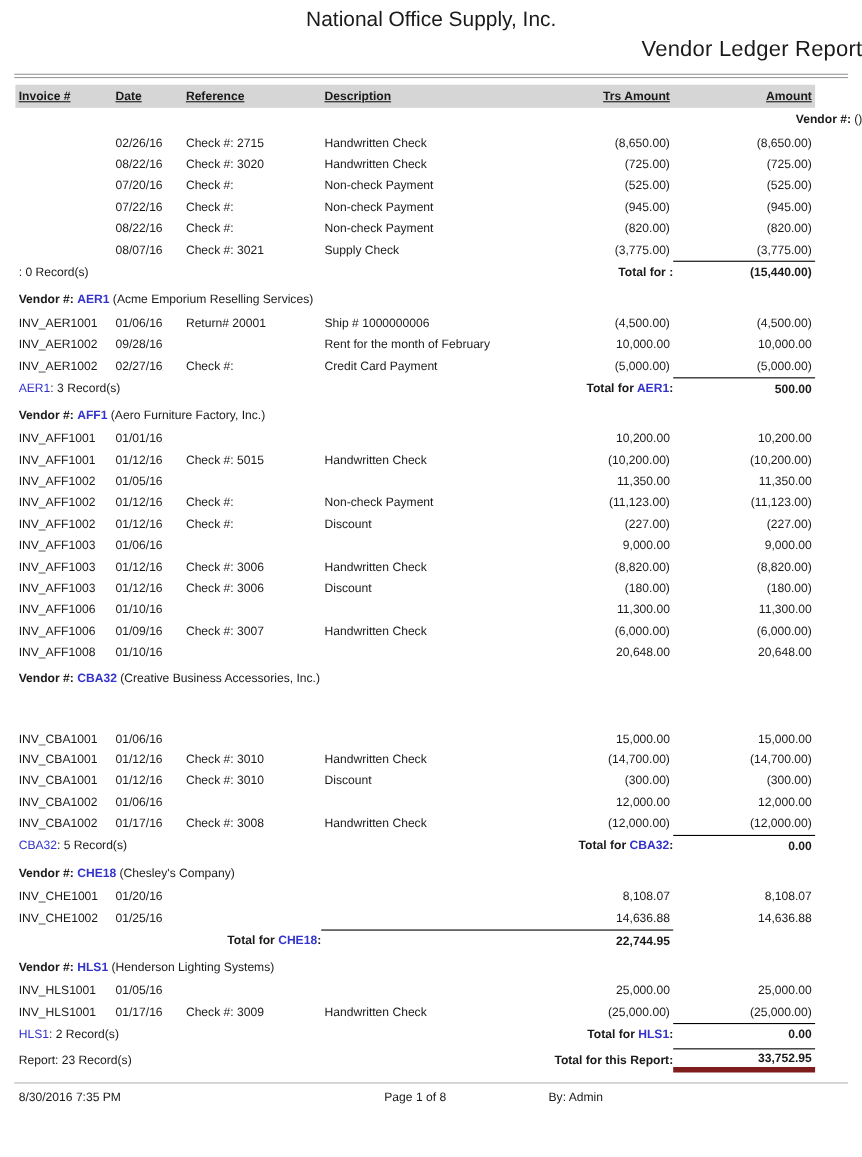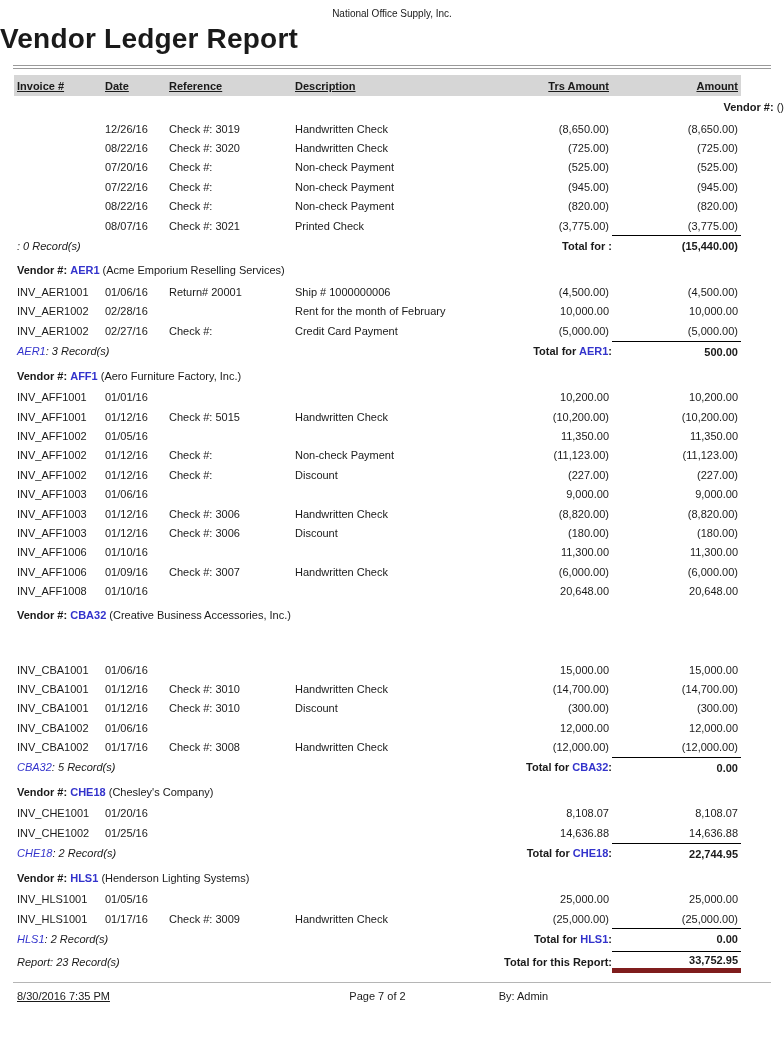--- a/index.html
+++ b/index.html
@@ -1,50 +1,50 @@
 <!DOCTYPE html>
 <html><head>
 <meta charset="utf-8">
 <style>
   * { margin:0; padding:0; box-sizing:border-box; }
   html,body { background:#ffffff; }
   body {
     width:784px; height:1052px; position:relative; overflow:hidden;
     font-family:"Liberation Sans", sans-serif; color:#1a1a1a; font-size:11px;
   }
-  .company { text-align:center; margin-top:8px; font-size:10px; }
-  .title   { text-align:left; margin-top:4px; font-size:28px; font-weight:700; letter-spacing:0.2px; }
+  .company { text-align:center; margin-top:8px; font-size:19px; }
+  .title   { text-align:right; margin-top:4px; font-size:20px; font-weight:400; letter-spacing:0.2px; }
   .double-rule { margin:10px 13px 0 13px; height:4px;
     border-top:1px solid var(--rule,#9a9a9a); border-bottom:1px solid var(--rule,#9a9a9a); }
   .grid6 { display:grid; grid-template-columns:88px 64px 126px 202px 118px 129px; align-items:center; }
   .col-header { margin:6px 0 0 14px; width:727px; height:21px;
     background:var(--band,#d6d6d6); font-weight:bold; }
   .col-header span { text-decoration:underline; }
   .cell-l { padding-left:3px; text-align:left; overflow:hidden; white-space:nowrap; }
   .cell-r { padding-right:3px; text-align:right; white-space:nowrap; }
   .vendor-header { margin:7px 0 0 17px; line-height:15px; }
   .section.first .vendor-header { margin-top:4px;text-align:right; }
   .vendor-prefix { font-weight:bold; }
   .vendor-code { color:var(--accent,#3333cc); font-weight:bold; }
   .rows { margin:4px 0 0 14px; width:727px; }
   .section.gap .rows { margin-top:37px; }
   .row { height:19.4px; }
   .total-row { margin-left:14px; width:727px; height:21px;
     display:grid; grid-template-columns:278px 320px 129px; align-items:center; }
-  .records { font-style:italic; padding-left:3px; white-space:nowrap; }
+  .records { padding-left:3px; white-space:nowrap; }
   .records .vendor-code { font-weight:normal; }
   .total-label { font-weight:bold; text-align:right; white-space:nowrap; }
   .total-amount { font-weight:bold; text-align:right; padding-right:3px;
     border-top:1px solid #000; height:100%; display:flex; align-items:center; justify-content:flex-end; }
   .report-total { margin-top:2px; height:22px; }
   .report-total .total-amount { border-bottom:5px solid #7f1d1d; }
   .footer-rule { margin:9px 13px 0 13px; border-top:1px solid #b5b5b5; }
   .footer { margin:7px 0 0 14px; width:727px; display:grid;
     grid-template-columns:1fr 1fr 1fr; align-items:center; }
-  .footer .f-left   { text-align:left; padding-left:3px;text-decoration:underline; }
+  .footer .f-left   { text-align:left; padding-left:3px; }
   .footer .f-center { text-align:center; }
   .footer .f-right  { text-align:left; padding-right:3px; }
 </style>
 </head>
 <body style="--accent: #3333CC; --band: #D6D6D6; --rule: #9A9A9A;">
 
 <div class="page">
   <div class="company">National Office Supply, Inc.</div>
   <div class="title">Vendor Ledger Report</div>
   <div class="double-rule"></div>
@@ -57,22 +57,22 @@
     <span class="cell-r">Trs Amount</span>
     <span class="cell-r">Amount</span>
   </div>
 
   <div>
       <div class="section first">
         <div class="vendor-header"><span class="vendor-prefix">Vendor #:</span> <span class="vendor-code"></span> <span class="vendor-name">()</span></div>
         <div class="rows">
           <div class="row grid6">
             <span class="cell-l"></span>
-            <span class="cell-l">12/26/16</span>
-            <span class="cell-l">Check #: 3019</span>
+            <span class="cell-l">02/26/16</span>
+            <span class="cell-l">Check #: 2715</span>
             <span class="cell-l">Handwritten Check</span>
             <span class="cell-r">(8,650.00)</span>
             <span class="cell-r">(8,650.00)</span>
           </div>
           <div class="row grid6">
             <span class="cell-l"></span>
             <span class="cell-l">08/22/16</span>
             <span class="cell-l">Check #: 3020</span>
             <span class="cell-l">Handwritten Check</span>
             <span class="cell-r">(725.00)</span>
@@ -99,21 +99,21 @@
             <span class="cell-l">08/22/16</span>
             <span class="cell-l">Check #:</span>
             <span class="cell-l">Non-check Payment</span>
             <span class="cell-r">(820.00)</span>
             <span class="cell-r">(820.00)</span>
           </div>
           <div class="row grid6">
             <span class="cell-l"></span>
             <span class="cell-l">08/07/16</span>
             <span class="cell-l">Check #: 3021</span>
-            <span class="cell-l">Printed Check</span>
+            <span class="cell-l">Supply Check</span>
             <span class="cell-r">(3,775.00)</span>
             <span class="cell-r">(3,775.00)</span>
           </div>
         </div>
         <div class="total-row">
           <span class="records"><span class="vendor-code"></span>: 0 Record(s)</span>
           <span class="total-label">Total for <span class="vendor-code"></span>:</span>
           <span class="total-amount">(15,440.00)</span>
         </div>
       </div>
@@ -123,21 +123,21 @@
           <div class="row grid6">
             <span class="cell-l">INV_AER1001</span>
             <span class="cell-l">01/06/16</span>
             <span class="cell-l">Return# 20001</span>
             <span class="cell-l">Ship # 1000000006</span>
             <span class="cell-r">(4,500.00)</span>
             <span class="cell-r">(4,500.00)</span>
           </div>
           <div class="row grid6">
             <span class="cell-l">INV_AER1002</span>
-            <span class="cell-l">02/28/16</span>
+            <span class="cell-l">09/28/16</span>
             <span class="cell-l"></span>
             <span class="cell-l">Rent for the month of February</span>
             <span class="cell-r">10,000.00</span>
             <span class="cell-r">10,000.00</span>
           </div>
           <div class="row grid6">
             <span class="cell-l">INV_AER1002</span>
             <span class="cell-l">02/27/16</span>
             <span class="cell-l">Check #:</span>
             <span class="cell-l">Credit Card Payment</span>
@@ -308,21 +308,20 @@
           <div class="row grid6">
             <span class="cell-l">INV_CHE1002</span>
             <span class="cell-l">01/25/16</span>
             <span class="cell-l"></span>
             <span class="cell-l"></span>
             <span class="cell-r">14,636.88</span>
             <span class="cell-r">14,636.88</span>
           </div>
         </div>
         <div class="total-row">
-          <span class="records"><span class="vendor-code">CHE18</span>: 2 Record(s)</span>
           <span class="total-label">Total for <span class="vendor-code">CHE18</span>:</span>
           <span class="total-amount">22,744.95</span>
         </div>
       </div>
       <div class="section">
         <div class="vendor-header"><span class="vendor-prefix">Vendor #:</span> <span class="vendor-code">HLS1</span> <span class="vendor-name">(Henderson Lighting Systems)</span></div>
         <div class="rows">
           <div class="row grid6">
             <span class="cell-l">INV_HLS1001</span>
             <span class="cell-l">01/05/16</span>
@@ -350,16 +349,16 @@
 
   <div class="total-row report-total">
     <span class="records">Report: 23 Record(s)</span>
     <span class="total-label">Total for this Report:</span>
     <span class="total-amount">33,752.95</span>
   </div>
 
   <div class="footer-rule"></div>
   <div class="footer">
     <span class="f-left">8/30/2016 7:35 PM</span>
-    <span class="f-center">Page 7 of 2</span>
+    <span class="f-center">Page 1 of 8</span>
     <span class="f-right">By: Admin</span>
   </div>
 </div>
 
 </body></html>

